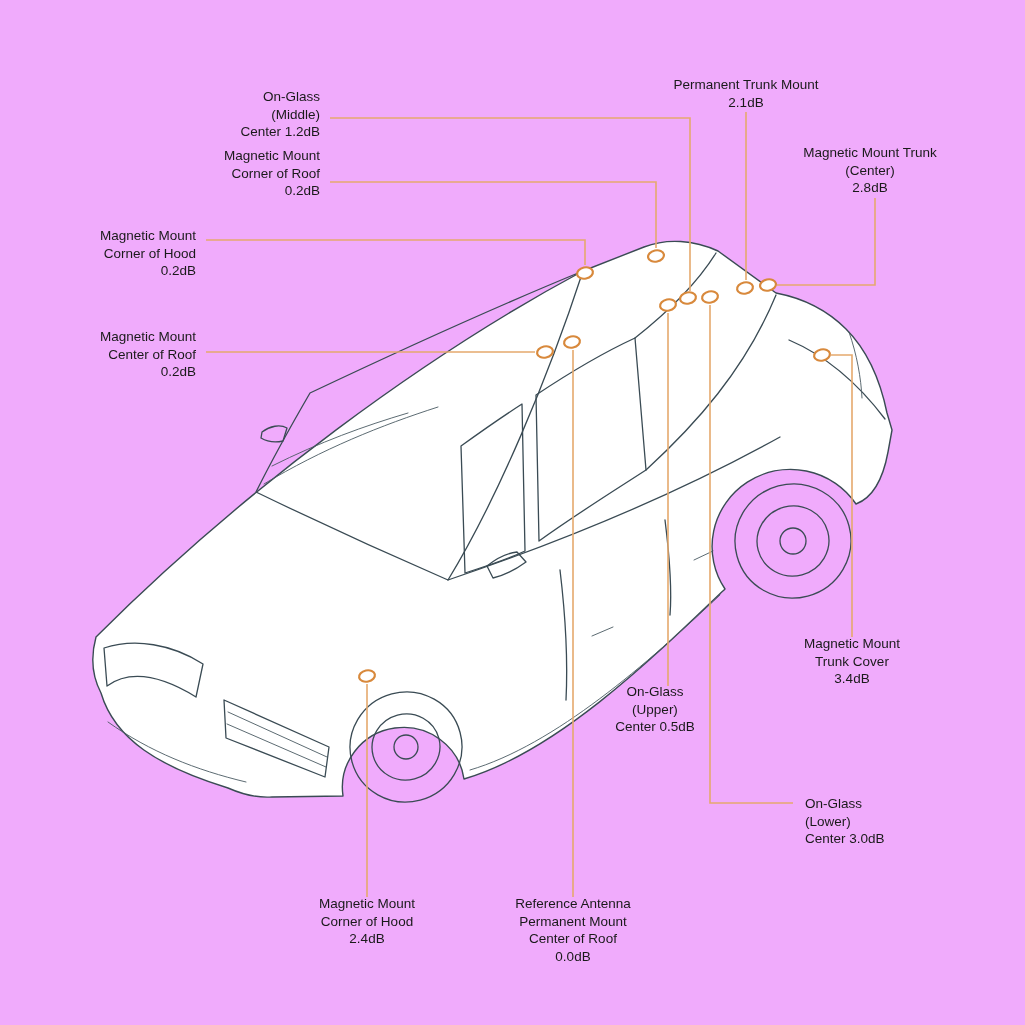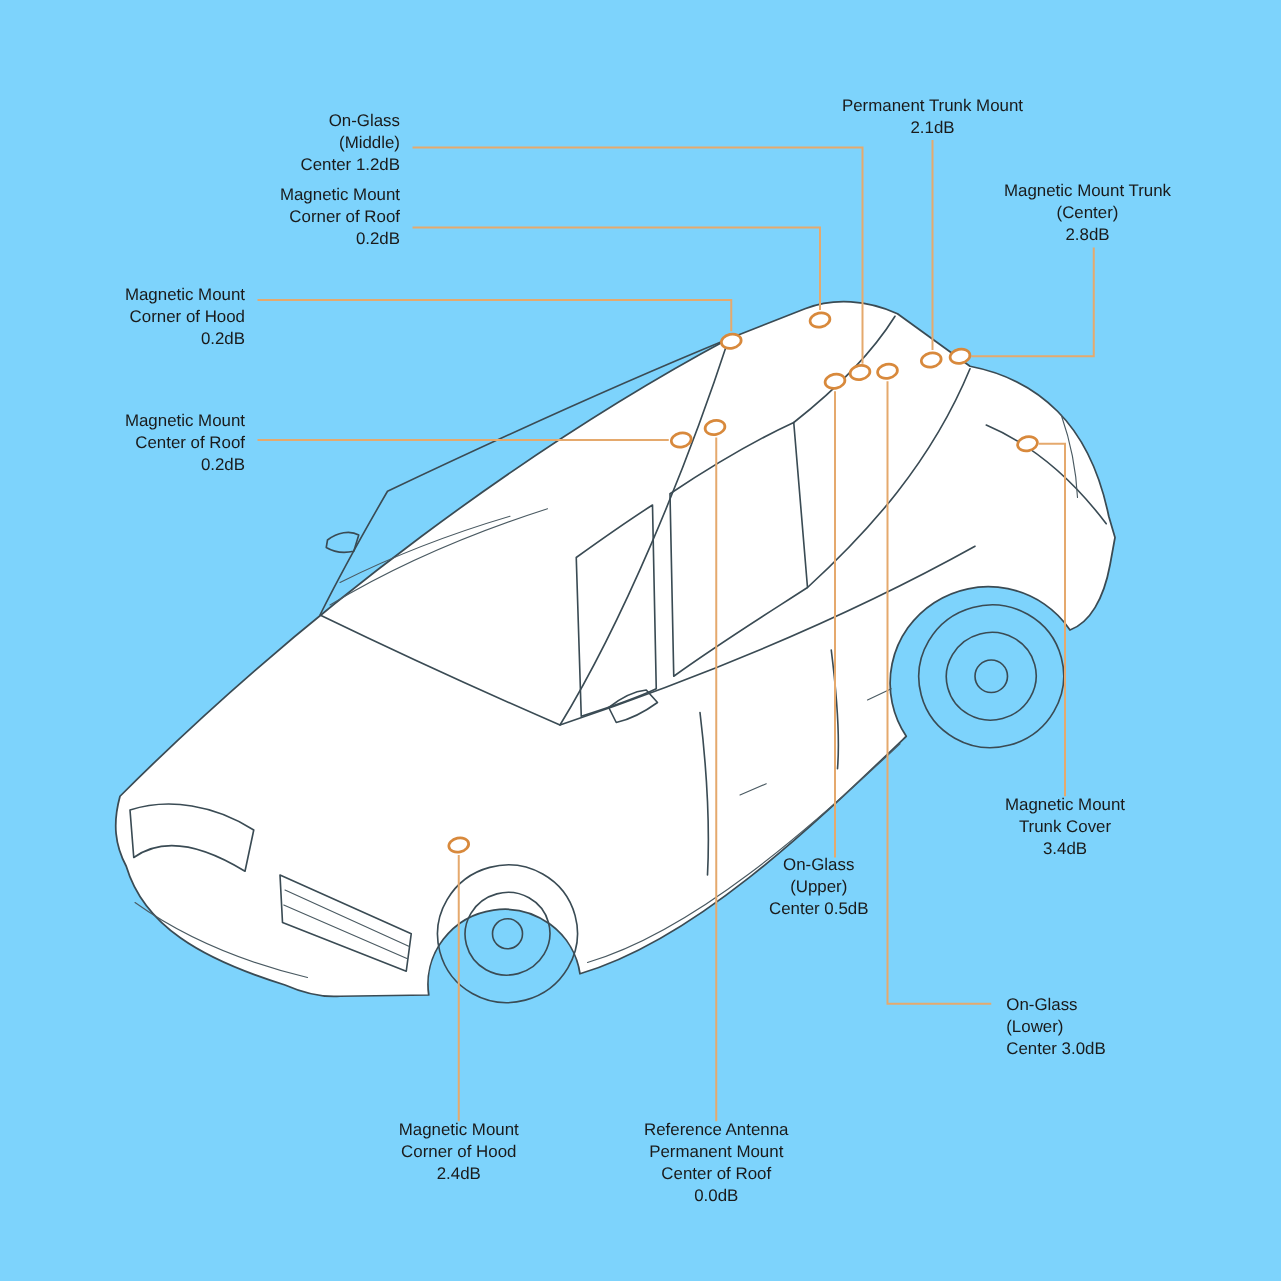--- a/index.html
+++ b/index.html
@@ -5,21 +5,21 @@
   html, body {
     margin: 0;
     padding: 0;
     background: #ffffff;
     font-family: "Liberation Sans", sans-serif;
   }
   #stage {
     position: relative;
     width: 1025px;
     height: 1025px;
-    background: #7dd3fc;
+    background: #f0abfc;
     overflow: hidden;
   }
   svg { display: block; }
   .car-line {
     fill: none;
     stroke: #3A4B54;
     stroke-width: 1.3;
     stroke-linecap: round;
     stroke-linejoin: round;
   }

